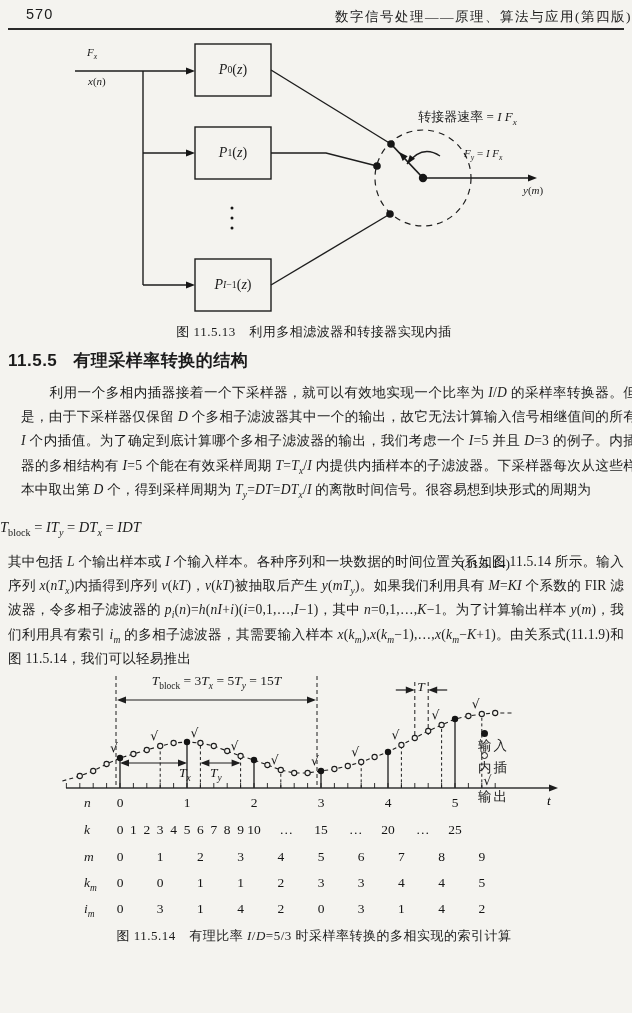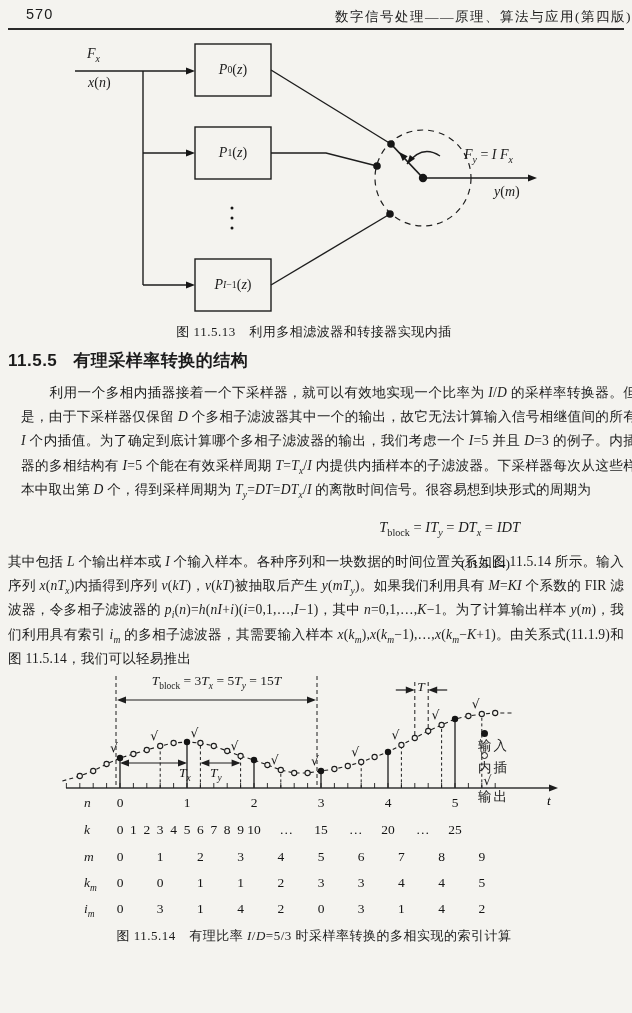--- a/index.html
+++ b/index.html
@@ -12,31 +12,31 @@
   i{font-style:italic;}
   sub{font-size:0.7em;line-height:0;}
   
   #page-number{left:26px;top:6px;font-family:"Liberation Sans","DejaVu Sans",sans-serif;font-size:14.5px;letter-spacing:1px;}
   #header-title{left:0;top:8px;width:632px;text-align:right;font-size:13.5px;letter-spacing:1.5px;}
   #header-rule{left:8px;top:28px;width:616px;height:2px;background:#2a2a2a;}
   
   #fig13{left:60px;top:42px;width:552px;height:278px;}
   #fig13 svg{position:absolute;left:0;top:0;}
   .boxlab{position:absolute;display:flex;align-items:center;justify-content:center;font-size:14px;}
-  .flabel{position:absolute;font-size:14px;white-space:nowrap;}
+  .flabel{position:absolute;font-size:11px;white-space:nowrap;}
   .cap{font-size:13px;text-align:center;width:628px;left:0;letter-spacing:0.5px;}
   
   #sec{left:8px;top:349px;font-family:"Liberation Sans","DejaVu Sans",sans-serif;font-weight:bold;font-size:17px;letter-spacing:0.5px;}
   #sec .num{margin-right:16px;}
   
   .para{left:8px;width:616px;font-size:13.6px;line-height:24.2px;text-align:justify;letter-spacing:0.2px;}
   #para1{top:381px;text-indent:2.1em;margin-left:13px;}
   #para2{top:550px;}
   
-  #eqrow{left:0;top:519px;width:520px;text-align:right;font-size:14.5px;}
+  #eqrow{left:0;top:519px;width:520px;text-align:left;font-size:14.5px;}
   #eqnum{position:absolute;right:10px;top:1px;font-size:13.5px;margin-top:36px;}
   
   #fig14{left:0;top:668px;width:632px;height:256px;}
   #fig14 svg{position:absolute;left:0;top:0;}
   .f14lab{position:absolute;font-size:13.5px;white-space:nowrap;}
   .rowlab{position:absolute;left:84px;font-size:13.5px;}
   .lg{position:absolute;left:478px;display:flex;align-items:center;font-size:13.5px;letter-spacing:2px;flex-direction:column;}
   .lgm{display:inline-flex;width:14px;justify-content:center;align-items:center;margin-right:12px;letter-spacing:0;}
   .lgm-dot{width:7px;height:7px;background:#161616;border-radius:50%;margin-right:19px;}
   .lgm-circle{width:5px;height:5px;border:1.2px solid #161616;border-radius:50%;background:transparent;margin-right:19px;}
@@ -83,22 +83,23 @@
       <circle cx="172" cy="166" r="1.5"></circle>
       <circle cx="172" cy="176" r="1.5"></circle>
       <circle cx="172" cy="186" r="1.5"></circle>
     </g>
   </svg>
   <div class="flabel" style="left:27px;top:4px;"><i>F</i><sub><i>x</i></sub></div>
   <div class="flabel" style="left:28px;top:33px;"><i>x</i>(<i>n</i>)</div>
   <div class="boxlab" style="left:135px;top:2px;width:76px;height:52px;"><i>P</i><sub>0</sub>(<i>z</i>)</div>
   <div class="boxlab" style="left:135px;top:85px;width:76px;height:52px;"><i>P</i><sub>1</sub>(<i>z</i>)</div>
   <div class="boxlab" style="left:135px;top:217px;width:76px;height:52px;"><i>P</i><sub><i>I</i>−1</sub>(<i>z</i>)</div>
+  <div class="flabel" style="left:325px;top:66px;width:165px;text-align:center;font-size:13px;">转接器速率 = <i>I F</i><sub><i>x</i></sub></div>
   <div class="flabel" style="left:404px;top:105px;"><i>F</i><sub><i>y</i></sub> = <i>I F</i><sub><i>x</i></sub></div>
-  <div class="flabel" style="left:434px;top:142px;"><i>y</i>(<i>m</i>)</div>
+  <div class="flabel" style="left:463px;top:142px;"><i>y</i>(<i>m</i>)</div>
 </div>
 <div class="abs cap" id="cap13">图 11.5.13　利用多相滤波器和转接器实现内插</div>
 
 <div class="abs" id="sec">
   <span class="num">11.5.5</span><span>有理采样率转换的结构</span>
 </div>
 
 <div class="abs para" id="para1">利用一个多相内插器接着一个下采样器，就可以有效地实现一个比率为 <i>I</i>/<i>D</i> 的采样率转换器。但是，由于下采样器仅保留 <i>D</i> 个多相子滤波器其中一个的输出，故它无法计算输入信号相继值间的所有 <i>I</i> 个内插值。为了确定到底计算哪个多相子滤波器的输出，我们考虑一个 <i>I</i>=5 并且 <i>D</i>=3 的例子。内插器的多相结构有 <i>I</i>=5 个能在有效采样周期 <i>T</i>=<i>T</i><sub><i>x</i></sub>/<i>I</i> 内提供内插样本的子滤波器。下采样器每次从这些样本中取出第 <i>D</i> 个，得到采样周期为 <i>T</i><sub><i>y</i></sub>=<i>DT</i>=<i>DT</i><sub><i>x</i></sub>/<i>I</i> 的离散时间信号。很容易想到块形式的周期为</div>
 <div class="abs" id="eqrow">
   <span><i>T</i><sub>block</sub> = <i>IT</i><sub><i>y</i></sub> = <i>DT</i><sub><i>x</i></sub> = <i>IDT</i></span>

